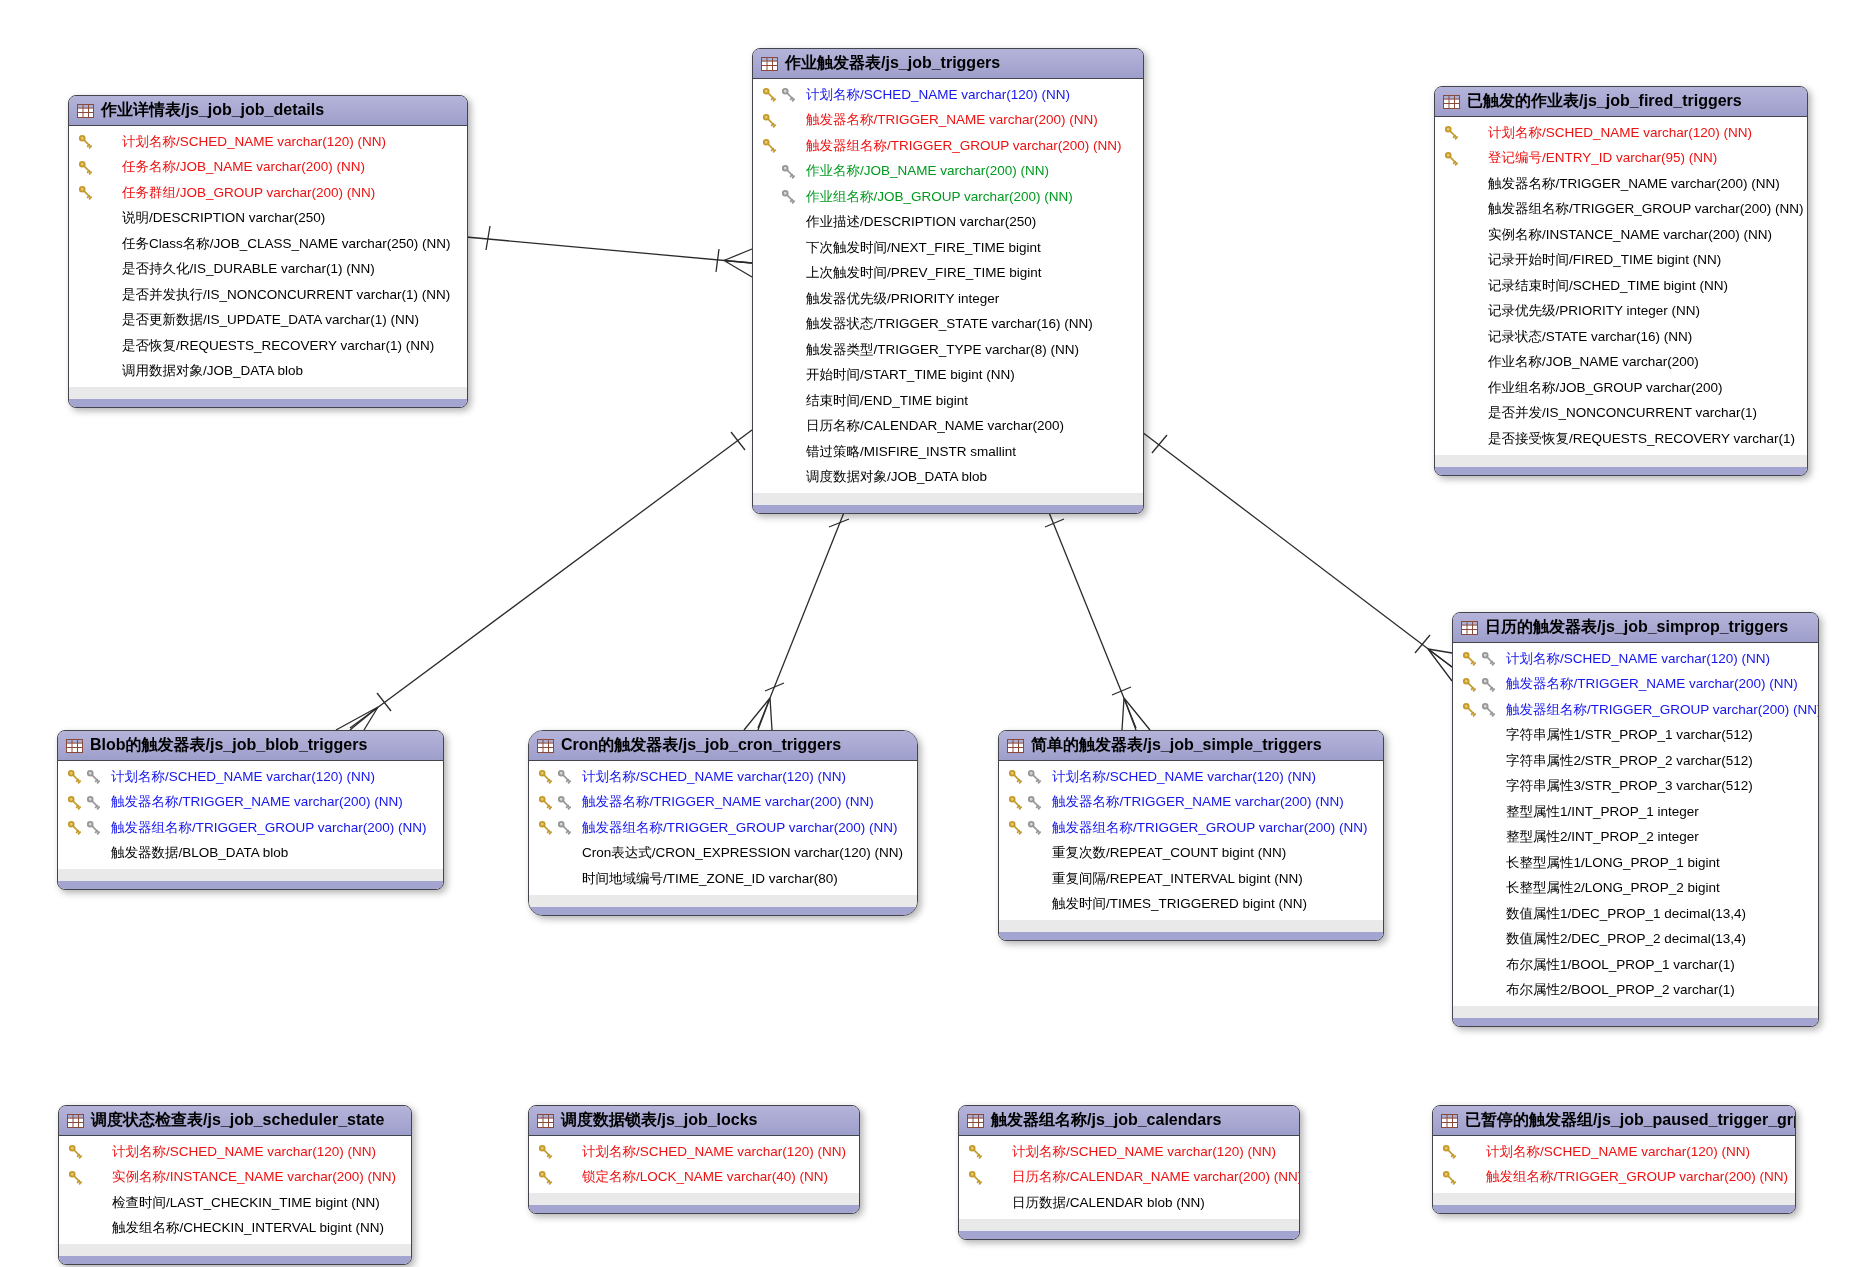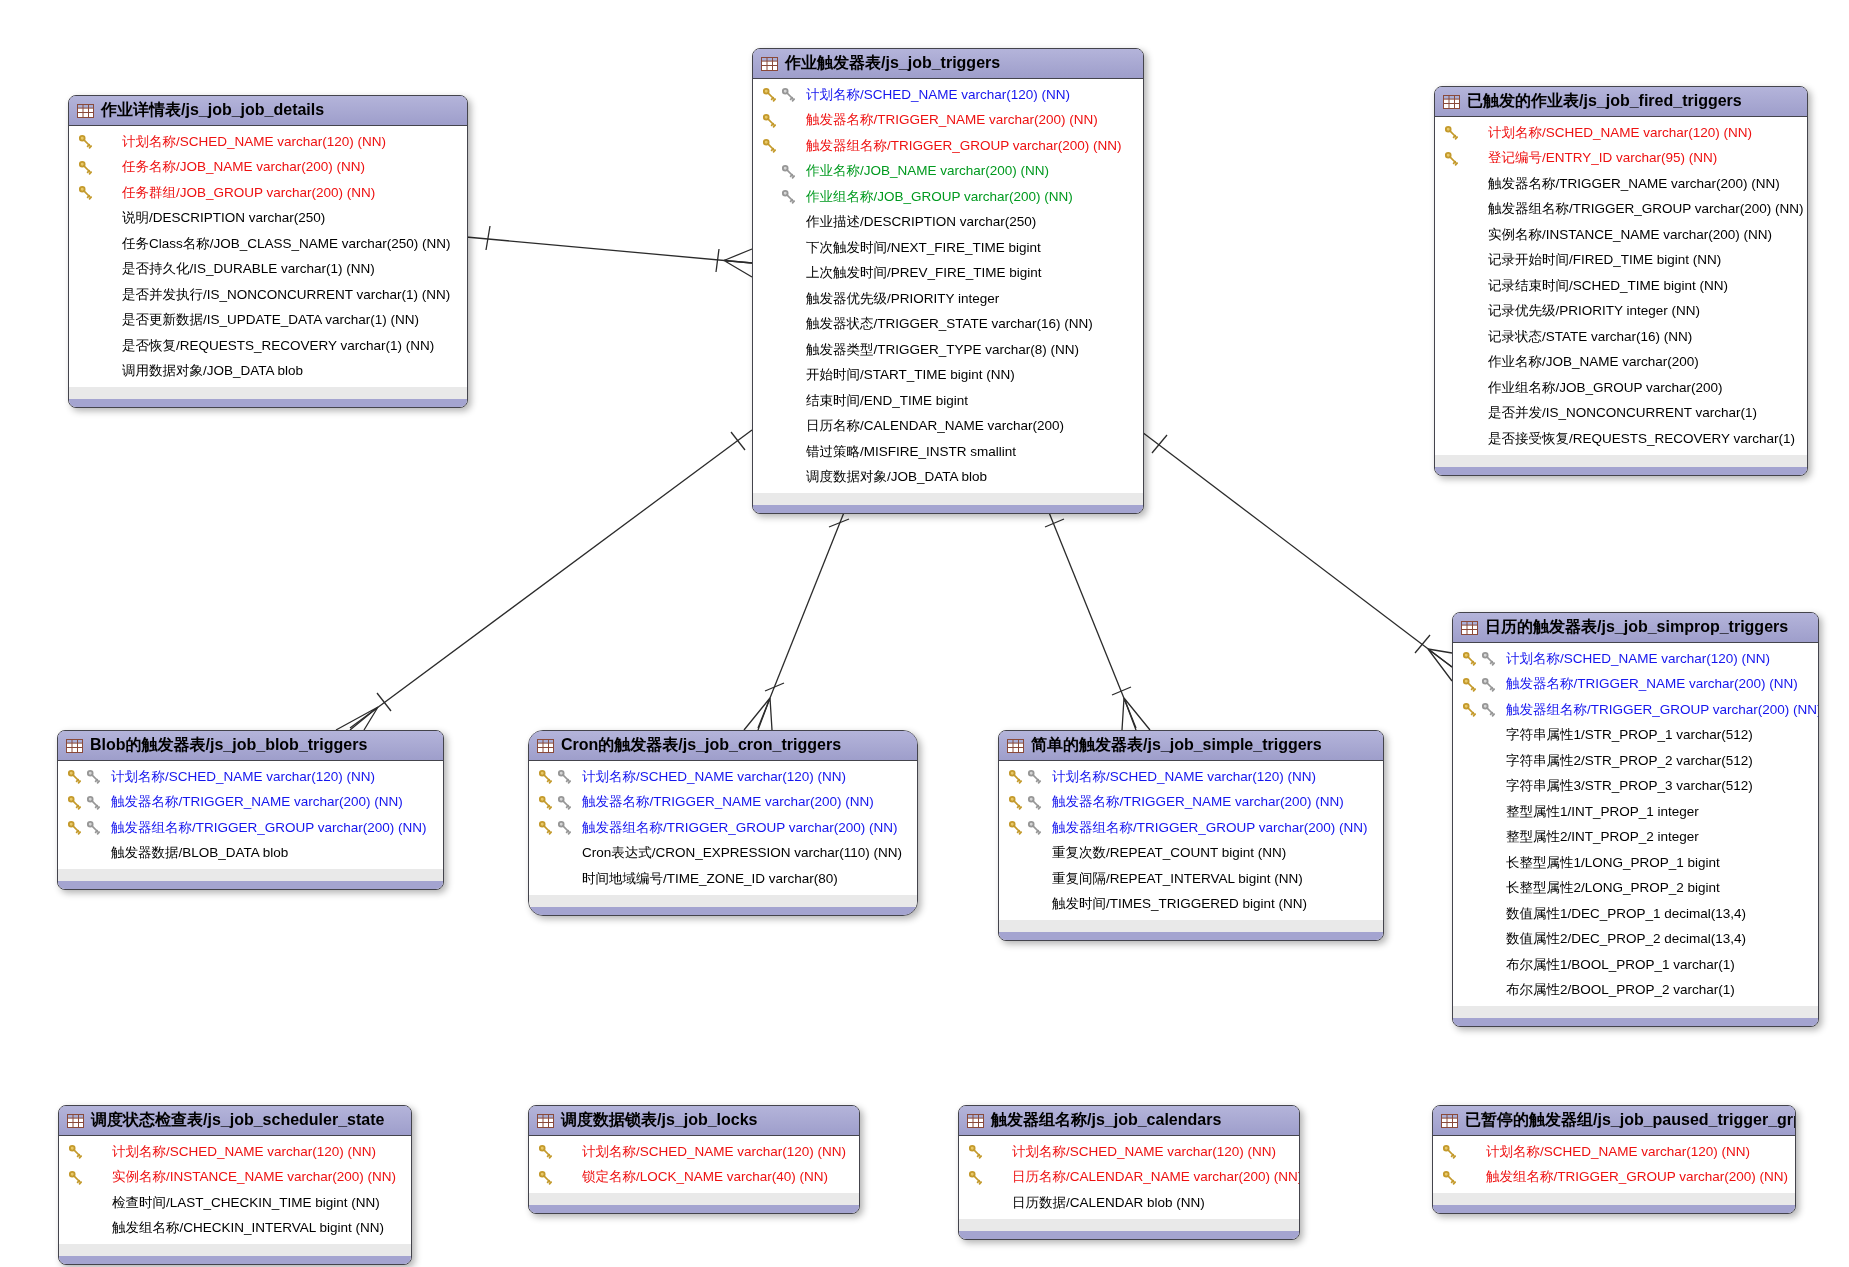--- a/index.html
+++ b/index.html
@@ -504,21 +504,21 @@
             <svg class="key silver" viewBox="0 0 17 17" width="15" height="15">
               <circle class="khead" cx="4.8" cy="4.8" r="2.7" fill="none" stroke-width="2.1"></circle>
               <path class="kstroke" d="M7 7 L13.6 13.6 M10.9 13.9 L12.7 12.1 M13.1 15.6 L14.9 13.8" fill="none" stroke-width="2" stroke-linecap="round"></path>
             </svg>
           </span>
           <span class="f blue">触发器组名称/TRIGGER_GROUP varchar(200) (NN)</span>
         </div>
         <div class="row">
           <span class="kslot"></span>
           <span class="kslot"></span>
-          <span class="f black">Cron表达式/CRON_EXPRESSION varchar(110) (NN)</span>
+          <span class="f black">Cron表达式/CRON_EXPRESSION varchar(120) (NN)</span>
         </div>
         <div class="row">
           <span class="kslot"></span>
           <span class="kslot"></span>
           <span class="f black">时间地域编号/TIME_ZONE_ID varchar(80)</span>
         </div>
       </div>
     <div class="t-strip"></div>
     <div class="t-foot"></div>
   </div>

